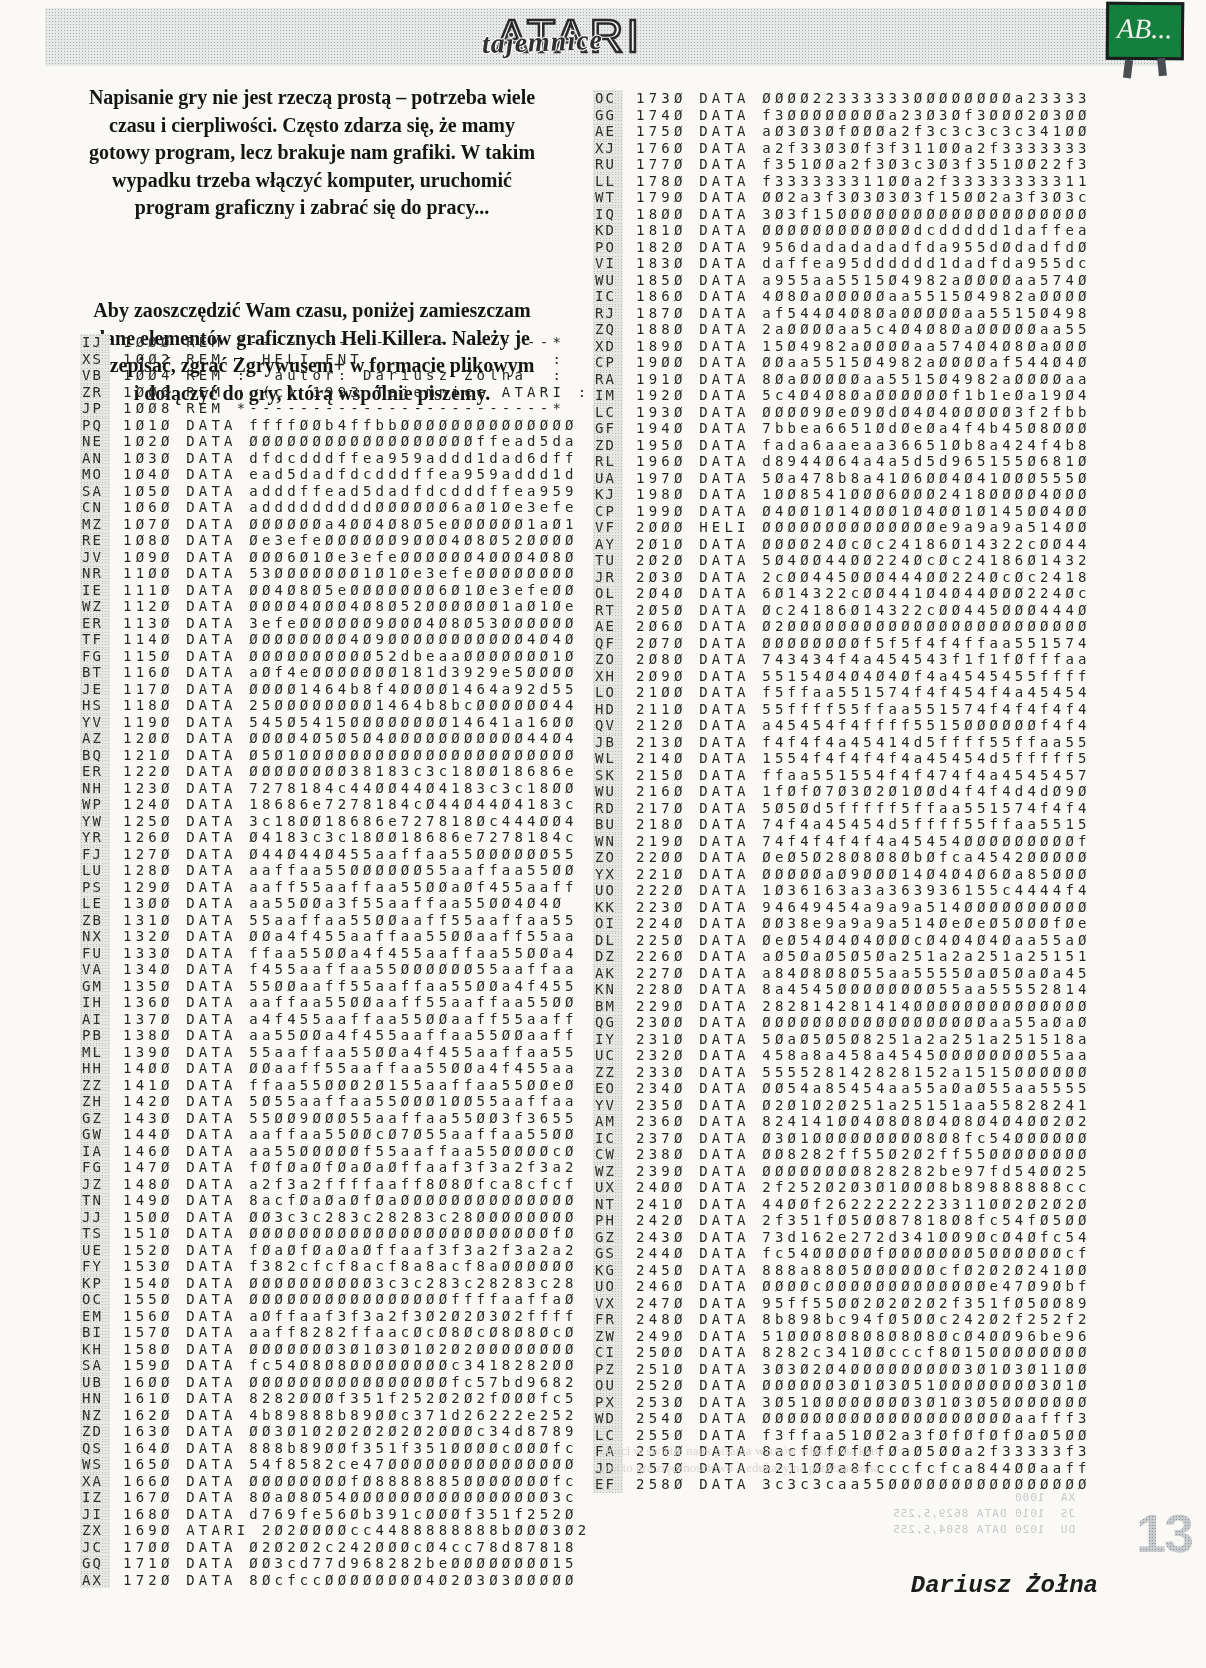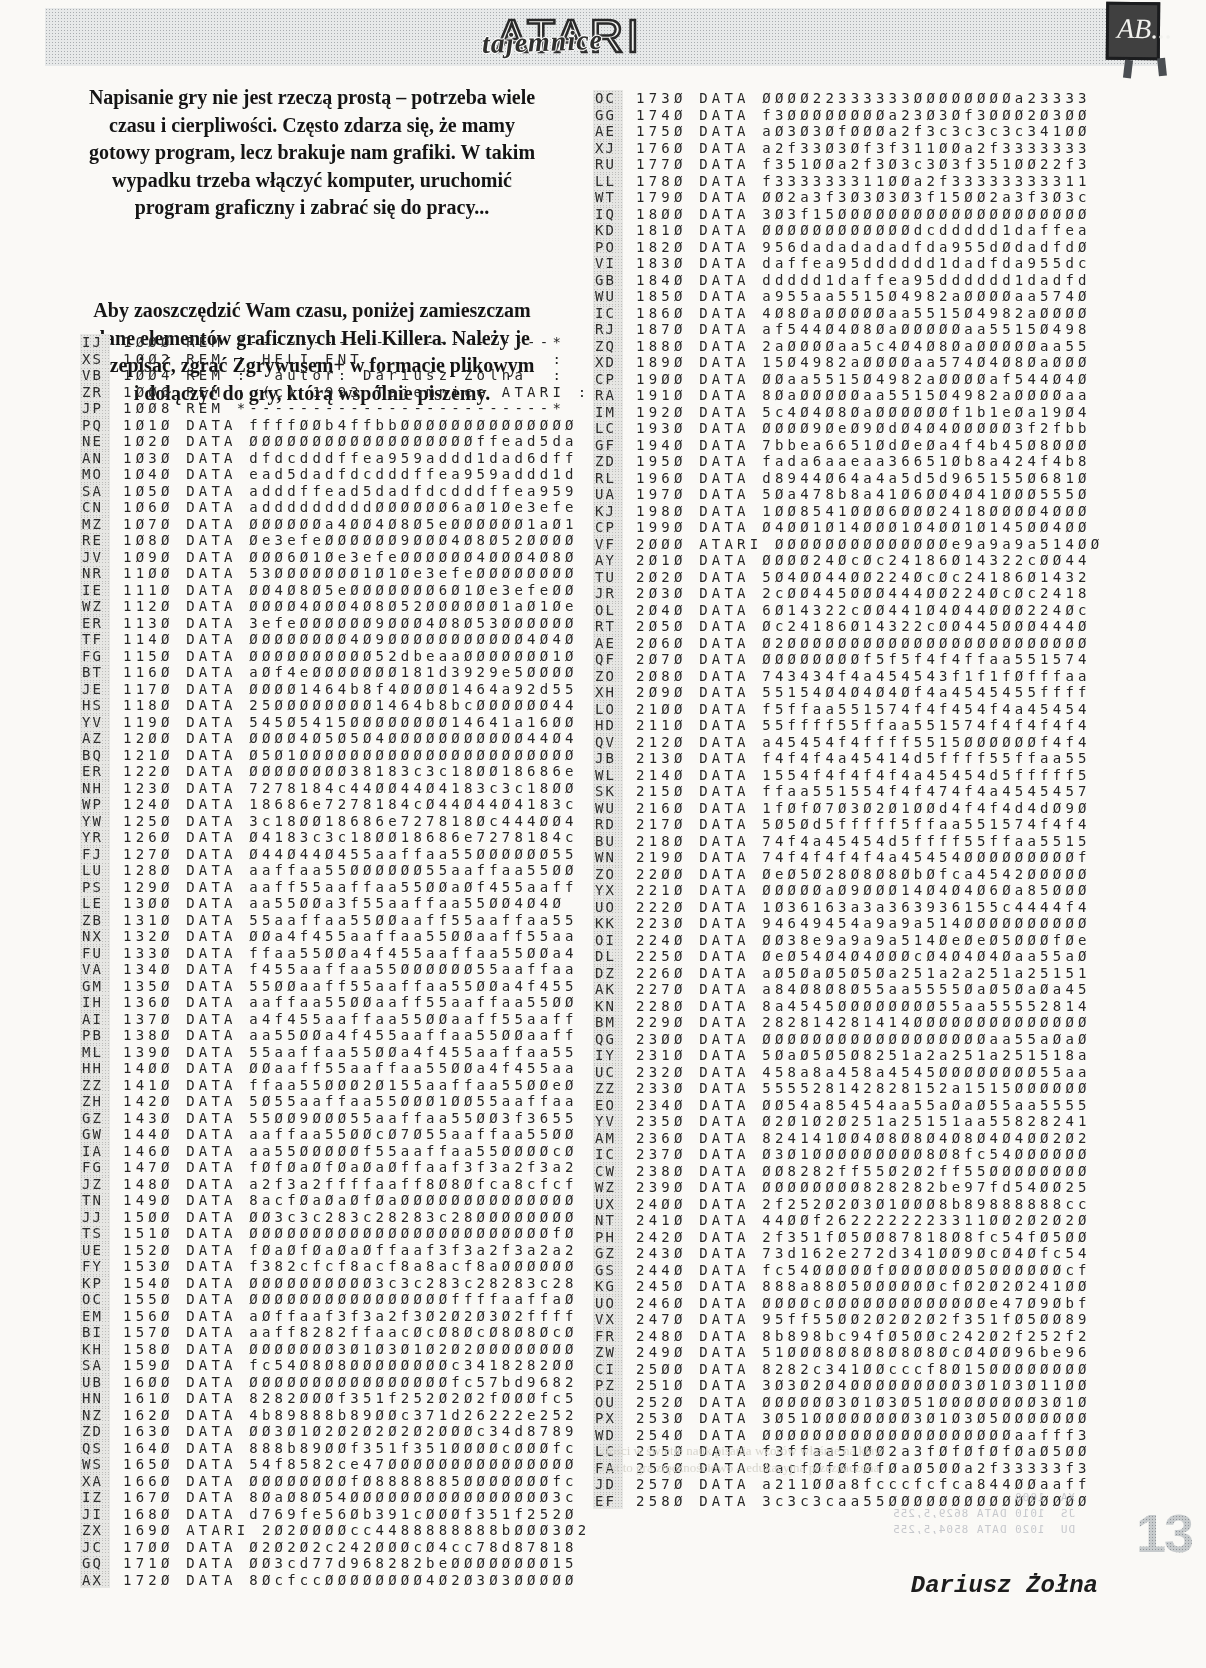--- a/index.html
+++ b/index.html
@@ -25,22 +25,22 @@
     text-shadow:0 0 1px #2a2a2a;
   }
   .logo-script{
     position:absolute;left:-6px;top:16px;
     font-family:"Liberation Serif",serif;font-style:italic;font-weight:bold;
     font-size:28px;color:#30302e;transform:rotate(-2deg);
     text-shadow:-1px 0 0 #fff,1px 0 0 #fff,0 -1px 0 #fff,0 1px 0 #fff,0 0 3px #fff;
     letter-spacing:1px;
   }
   .ab-badge{
-    position:absolute;left:1106px;top:2px;width:54px;height:58px;
-    background:#404040;border:3px solid #1b1c1e;box-sizing:border-box;
+    position:absolute;left:1106px;top:2px;width:78px;height:58px;
+    background:#15803d;border:3px solid #1b1c1e;box-sizing:border-box;
     transform:rotate(.5deg);
   }
   .ab-badge .ab-text{
     font-family:"Liberation Serif",serif;font-style:italic;
     color:#f2f2ee;font-size:28px;line-height:28px;display:block;
     padding:10px 0 0 8px;
   }
   .ab-leg{position:absolute;width:8px;height:18px;background:#4a4e52;}
   .ab-leg.l{left:1124px;top:60px;transform:rotate(7deg);}
   .ab-leg.r{left:1158px;top:58px;transform:rotate(-6deg);}
@@ -466,24 +466,20 @@
       </div>
       <div class="lrow">
         <span class="csum">PO</span>
         <span class="ltext">182Ø DATA 956dadadadadfda955dØdadfdØ</span>
       </div>
       <div class="lrow">
         <span class="csum">VI</span>
         <span class="ltext">183Ø DATA daffea95dddddd1dadfda955dc</span>
       </div>
       <div class="lrow">
-        <span class="csum">GB</span>
-        <span class="ltext">184Ø DATA ddddd1daffea95dddddd1dadfd</span>
-      </div>
-      <div class="lrow">
         <span class="csum">WU</span>
         <span class="ltext">185Ø DATA a955aa5515Ø4982aØØØØaa574Ø</span>
       </div>
       <div class="lrow">
         <span class="csum">IC</span>
         <span class="ltext">186Ø DATA 4Ø8ØaØØØØØaa5515Ø4982aØØØØ</span>
       </div>
       <div class="lrow">
         <span class="csum">RJ</span>
         <span class="ltext">187Ø DATA af544Ø4Ø8ØaØØØØØaa5515Ø498</span>
@@ -531,21 +527,21 @@
       <div class="lrow">
         <span class="csum">KJ</span>
         <span class="ltext">198Ø DATA 1ØØ8541ØØØ6ØØØ2418ØØØØ4ØØØ</span>
       </div>
       <div class="lrow">
         <span class="csum">CP</span>
         <span class="ltext">199Ø DATA Ø4ØØ1Ø14ØØØ1Ø4ØØ1Ø145ØØ4ØØ</span>
       </div>
       <div class="lrow">
         <span class="csum">VF</span>
-        <span class="ltext">2ØØØ ATARI ØØØØØØØØØØØØØØe9a9a9a514ØØ</span>
+        <span class="ltext">2ØØØ HELI ØØØØØØØØØØØØØØe9a9a9a514ØØ</span>
       </div>
       <div class="lrow">
         <span class="csum">AY</span>
         <span class="ltext">2Ø1Ø DATA ØØØØ24ØcØc24186Ø14322cØØ44</span>
       </div>
       <div class="lrow">
         <span class="csum">TU</span>
         <span class="ltext">2Ø2Ø DATA 5Ø4ØØ44ØØ224ØcØc24186Ø1432</span>
       </div>
       <div class="lrow">

